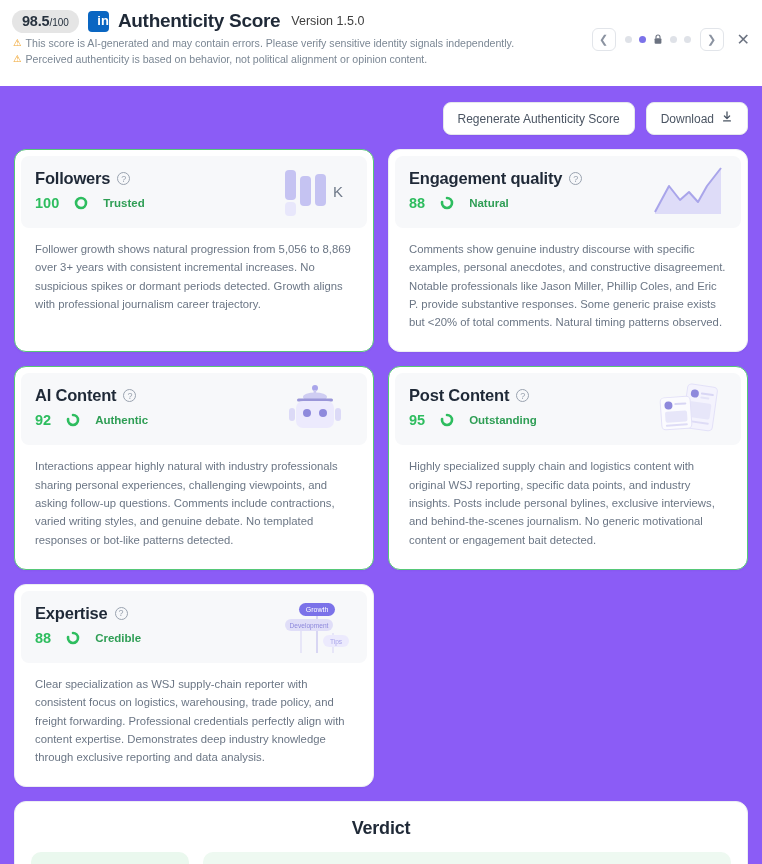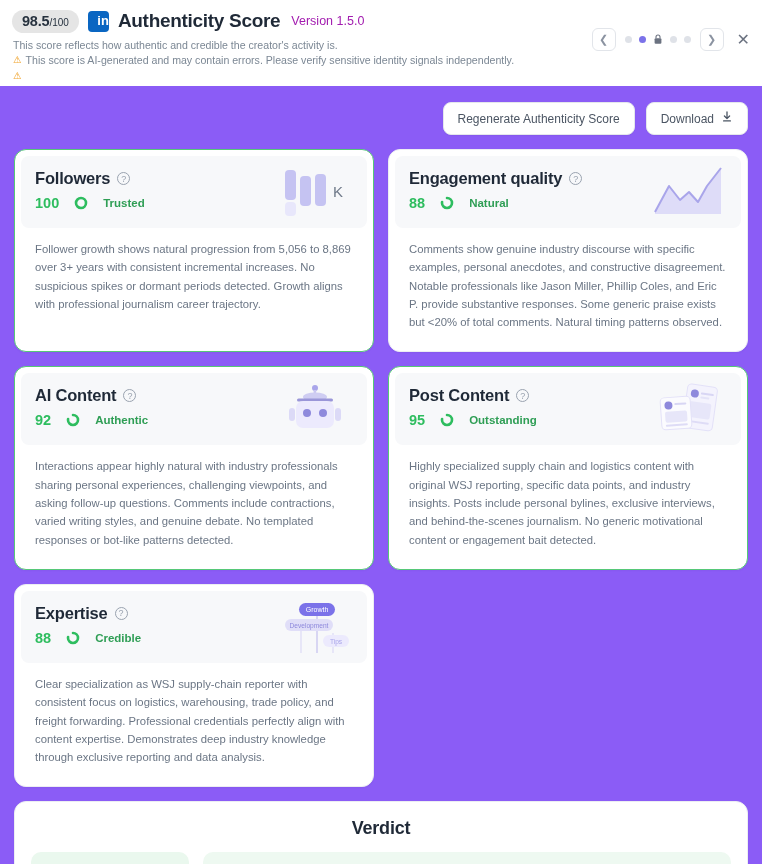--- a/index.html
+++ b/index.html
@@ -47,21 +47,21 @@
     font-family: "Liberation Sans", sans-serif;
   }
   .header-title {
     font-size: 19px;
     font-weight: 700;
     color: #1f2937;
     letter-spacing: -0.3px;
   }
   .header-version {
     font-size: 12.5px;
-    color: #a21caf;
+    color: #404040;
     font-weight: 400;
     margin-left: 2px;
   }
 
   .subtitle {
     font-size: 10.6px;
     color: #7b8794;
     margin-top: 5px;
     margin-left: 1px;
   }
@@ -251,28 +251,28 @@
       <span class="big">98.5</span>
       <span class="small">/100</span>
     </div>
     <div class="li-logo">
       <span>in</span>
     </div>
     <div class="header-title">Authenticity Score</div>
     <div class="header-version">Version 1.5.0</div>
   </div>
 
-  <div class="subtitle">This score reflects how authentic and credible the creator's activity is.</div>
 
   <div class="warn-line">
     <span class="warn-icon">⚠</span>
     <span>This score is AI-generated and may contain errors. Please verify sensitive identity signals independently.</span>
   </div>
   <div class="warn-line">
     <span class="warn-icon">⚠</span>
+    <span>Perceived authenticity is based on behavior, not political alignment or opinion content.</span>
   </div>
 
   <div class="nav-cluster">
     <div class="nav-inner">
       <div class="nav-btn">❮</div>
       <div class="dots">
         <span class="dot"></span>
         <span class="dot active"></span>
         <span>
           <svg class="lock-ico" viewBox="0 0 10 11">

